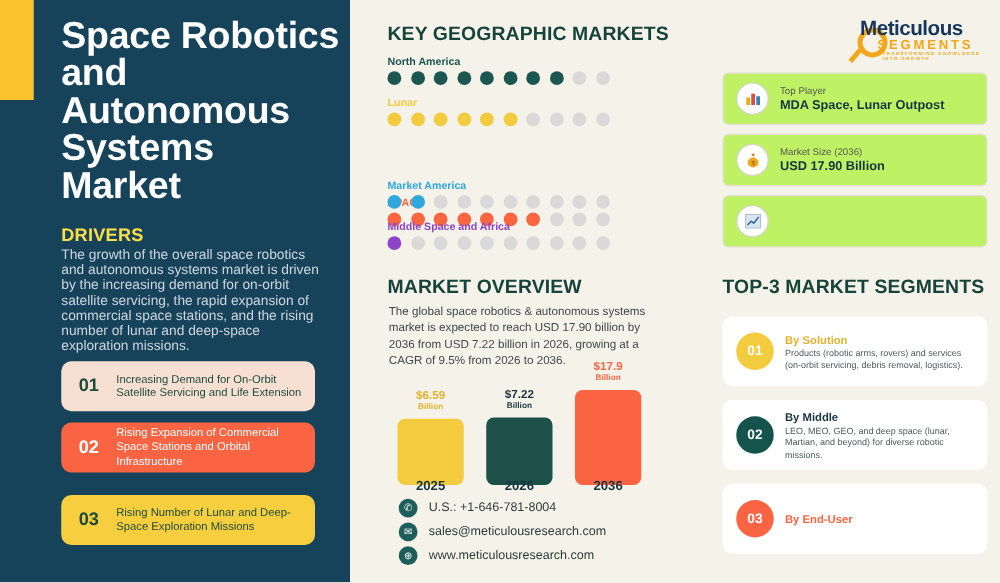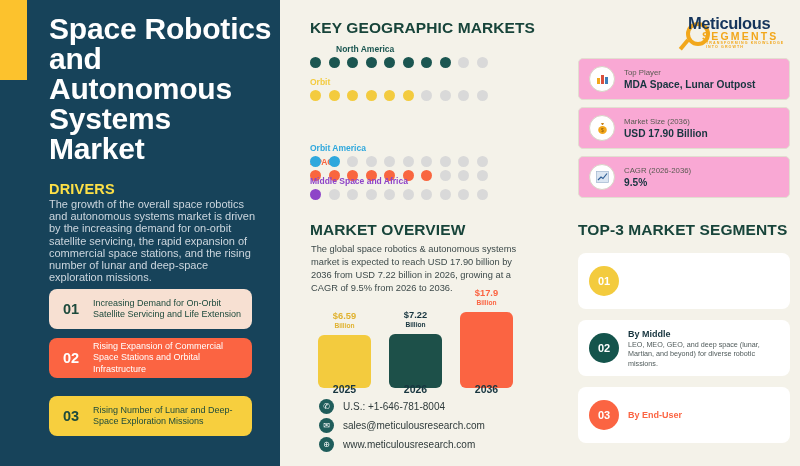--- a/index.html
+++ b/index.html
@@ -83,21 +83,21 @@
 
   
   .geo-block { position: absolute; left: 310px; }
   .geo-label { font-size: 8.5px; font-weight: bold; margin-bottom: 3px; }
   .dot-row { display: flex; gap: 7.5px; }
   .dot { width: 11px; height: 11px; border-radius: 50%; background: #d9d9d9; }
 
   
   .stat-card {
     position: absolute; left: 578px; width: 212px; height: 42px;
-    background: #f9a8d4; border: 1px solid #e2ded0; border-radius: 5px;
+    background: #bef264; border: 1px solid #e2ded0; border-radius: 5px;
     display: flex; align-items: center;
   }
   .stat-icon {
     width: 26px; height: 26px; margin-left: 10px; flex: 0 0 26px;
     border-radius: 50%; background: #ffffff; border: 1px solid #d8d4c6;
     display: flex; align-items: center; justify-content: center;
   }
   .stat-text { margin-left: 9px; }
   .stat-label { font-size: 7.8px; color: #5a5a52; line-height: 11px; }
   .stat-value { font-size: 10.2px; font-weight: bold; color: #17353f; line-height: 13px; }
@@ -176,36 +176,36 @@
     <div class="logo-handle"></div>
     <div class="logo-meticulous">Meticulous</div>
     <div class="logo-research">SEGMENTS</div>
     <div class="logo-tag">TRANSFORMING KNOWLEDGE INTO GROWTH</div>
   </div>
 
   <div class="sec-head" id="h-geo">KEY GEOGRAPHIC MARKETS</div>
 
   <div id="geo-container">
       <div class="geo-block" style="top: 44px;">
-        <div class="geo-label" style="color: rgb(27, 86, 81); margin-left: 26px;">North America</div>
+        <div class="geo-label" style="color: rgb(27, 86, 81);">North America</div>
         <div class="dot-row">
           <div class="dot" style="background: rgb(27, 86, 81);"></div>
           <div class="dot" style="background: rgb(27, 86, 81);"></div>
           <div class="dot" style="background: rgb(27, 86, 81);"></div>
           <div class="dot" style="background: rgb(27, 86, 81);"></div>
           <div class="dot" style="background: rgb(27, 86, 81);"></div>
           <div class="dot" style="background: rgb(27, 86, 81);"></div>
           <div class="dot" style="background: rgb(27, 86, 81);"></div>
           <div class="dot" style="background: rgb(27, 86, 81);"></div>
           <div class="dot" style="background: rgb(217, 217, 217);"></div>
           <div class="dot" style="background: rgb(217, 217, 217);"></div>
         </div>
       </div>
       <div class="geo-block" style="top: 77px;">
-        <div class="geo-label" style="color: rgb(243, 203, 62);">Orbit</div>
+        <div class="geo-label" style="color: rgb(243, 203, 62);">Lunar</div>
         <div class="dot-row">
           <div class="dot" style="background: rgb(243, 203, 62);"></div>
           <div class="dot" style="background: rgb(243, 203, 62);"></div>
           <div class="dot" style="background: rgb(243, 203, 62);"></div>
           <div class="dot" style="background: rgb(243, 203, 62);"></div>
           <div class="dot" style="background: rgb(243, 203, 62);"></div>
           <div class="dot" style="background: rgb(243, 203, 62);"></div>
           <div class="dot" style="background: rgb(217, 217, 217);"></div>
           <div class="dot" style="background: rgb(217, 217, 217);"></div>
           <div class="dot" style="background: rgb(217, 217, 217);"></div>
@@ -221,21 +221,21 @@
           <div class="dot" style="background: rgb(249, 102, 63);"></div>
           <div class="dot" style="background: rgb(249, 102, 63);"></div>
           <div class="dot" style="background: rgb(249, 102, 63);"></div>
           <div class="dot" style="background: rgb(249, 102, 63);"></div>
           <div class="dot" style="background: rgb(217, 217, 217);"></div>
           <div class="dot" style="background: rgb(217, 217, 217);"></div>
           <div class="dot" style="background: rgb(217, 217, 217);"></div>
         </div>
       </div>
       <div class="geo-block" style="top: 143px;">
-        <div class="geo-label" style="color: rgb(47, 168, 221);">Orbit America</div>
+        <div class="geo-label" style="color: rgb(47, 168, 221);">Market America</div>
         <div class="dot-row">
           <div class="dot" style="background: rgb(47, 168, 221);"></div>
           <div class="dot" style="background: rgb(47, 168, 221);"></div>
           <div class="dot" style="background: rgb(217, 217, 217);"></div>
           <div class="dot" style="background: rgb(217, 217, 217);"></div>
           <div class="dot" style="background: rgb(217, 217, 217);"></div>
           <div class="dot" style="background: rgb(217, 217, 217);"></div>
           <div class="dot" style="background: rgb(217, 217, 217);"></div>
           <div class="dot" style="background: rgb(217, 217, 217);"></div>
           <div class="dot" style="background: rgb(217, 217, 217);"></div>
@@ -287,24 +287,20 @@
     </div>
   </div>
 
   <div class="stat-card" style="top:156px">
     <div class="stat-icon">
       <svg width="13" height="12" viewBox="0 0 13 12">
         <rect x="0.5" y="0.5" width="12" height="11" fill="#dbe6f2" stroke="#9fb6cf" stroke-width="0.7"></rect>
         <polyline points="2,9 5,6 7,7.5 11,2.5" fill="none" stroke="#2f5f96" stroke-width="1.2"></polyline>
       </svg>
     </div>
-    <div class="stat-text">
-      <div class="stat-label">CAGR (2026-2036)</div>
-      <div class="stat-value">9.5%</div>
-    </div>
   </div>
 
   <div class="sec-head" id="h-overview">MARKET OVERVIEW</div>
   <div class="ov-body">The global space robotics &amp; autonomous systems market is expected to reach USD 17.90 billion by 2036 from USD 7.22 billion in 2026, growing at a CAGR of 9.5% from 2026 to 2036.</div>
 
   <div class="chart" id="chart">
       <div class="bar-col" style="left: 0px; height: 100px;">
         <div class="bar-val" style="bottom: 57px; color: rgb(224, 178, 47);">$6.59<small>Billion</small></div>
         <div class="bar" style="height: 53px; background: rgb(243, 203, 62);"></div>
       </div>
@@ -333,20 +329,24 @@
   </div>
   <div class="contact" style="top:437px">
     <div class="c-icon">⊕</div>
     <div class="c-text">www.meticulousresearch.com</div>
   </div>
 
   <div class="sec-head" id="h-segments">TOP-3 MARKET SEGMENTS</div>
 
   <div class="seg-card" style="top:253px">
     <div class="seg-num" style="background:#f3cb3e">01</div>
+    <div class="seg-body">
+      <div class="seg-title" style="color:#e0b22f">By Solution</div>
+      <div class="seg-desc">Products (robotic arms, rovers) and services (on-orbit servicing, debris removal, logistics).</div>
+    </div>
   </div>
 
   <div class="seg-card" style="top:320px">
     <div class="seg-num" style="background:#14544c">02</div>
     <div class="seg-body">
       <div class="seg-title" style="color:#17353f">By Middle</div>
       <div class="seg-desc">LEO, MEO, GEO, and deep space (lunar, Martian, and beyond) for diverse robotic missions.</div>
     </div>
   </div>
 

